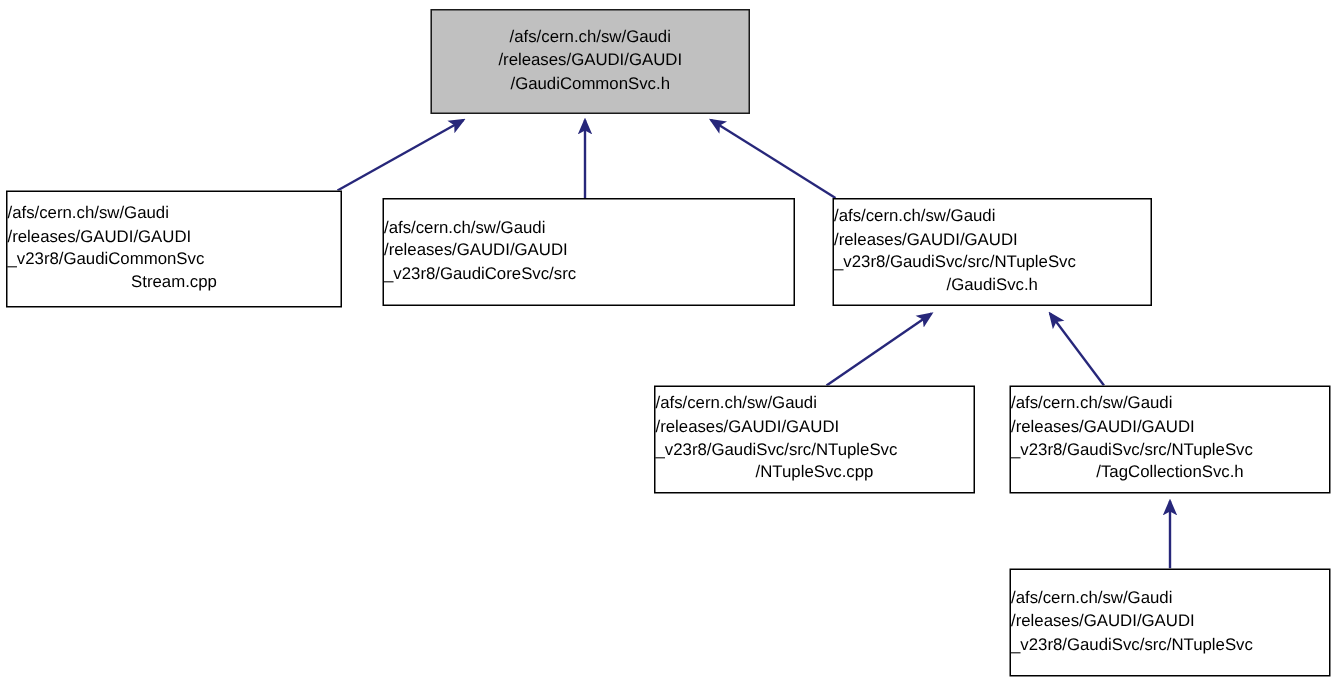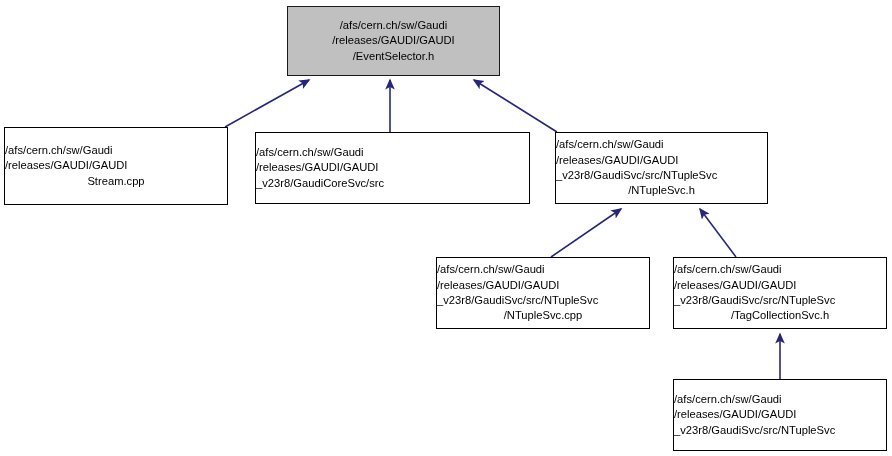--- a/index.html
+++ b/index.html
@@ -86,40 +86,41 @@
     </g>
 
     <g>
       <line x1="780" y1="379" x2="780" y2="334" stroke="#27277a" stroke-width="1.6" marker-end="url(#arrowhead)"></line>
     </g>
   </svg>
 
   <div class="node root" style="left:287px; top:6px; width:213px; height:70px;">
     <span class="line">/afs/cern.ch/sw/Gaudi</span>
     <span class="line">/releases/GAUDI/GAUDI</span>
-    <span class="line">/EventSelector.h</span>
+    <span class="line">/GaudiCommonSvc.h</span>
   </div>
 
   <div class="node" style="left:4px; top:127px; width:224px; height:78px;">
     <span class="line l">/afs/cern.ch/sw/Gaudi</span>
     <span class="line l">/releases/GAUDI/GAUDI</span>
+    <span class="line l">_v23r8/GaudiCommonSvc</span>
     <span class="line">Stream.cpp</span>
   </div>
 
   <div class="node" style="left:255px; top:132px; width:275px; height:72px;">
     <span class="line l">/afs/cern.ch/sw/Gaudi</span>
     <span class="line l">/releases/GAUDI/GAUDI</span>
     <span class="line l">_v23r8/GaudiCoreSvc/src</span>
   </div>
 
   <div class="node" style="left:555px; top:132px; width:213px; height:72px;">
     <span class="line l">/afs/cern.ch/sw/Gaudi</span>
     <span class="line l">/releases/GAUDI/GAUDI</span>
     <span class="line l">_v23r8/GaudiSvc/src/NTupleSvc</span>
-    <span class="line">/NTupleSvc.h</span>
+    <span class="line">/GaudiSvc.h</span>
   </div>
 
   <div class="node" style="left:436px; top:257px; width:214px; height:72px;">
     <span class="line l">/afs/cern.ch/sw/Gaudi</span>
     <span class="line l">/releases/GAUDI/GAUDI</span>
     <span class="line l">_v23r8/GaudiSvc/src/NTupleSvc</span>
     <span class="line">/NTupleSvc.cpp</span>
   </div>
 
   <div class="node" style="left:673px; top:257px; width:214px; height:72px;">

